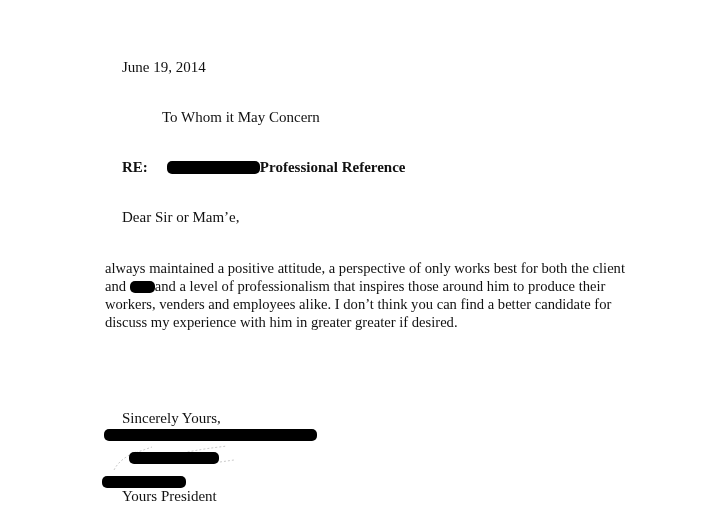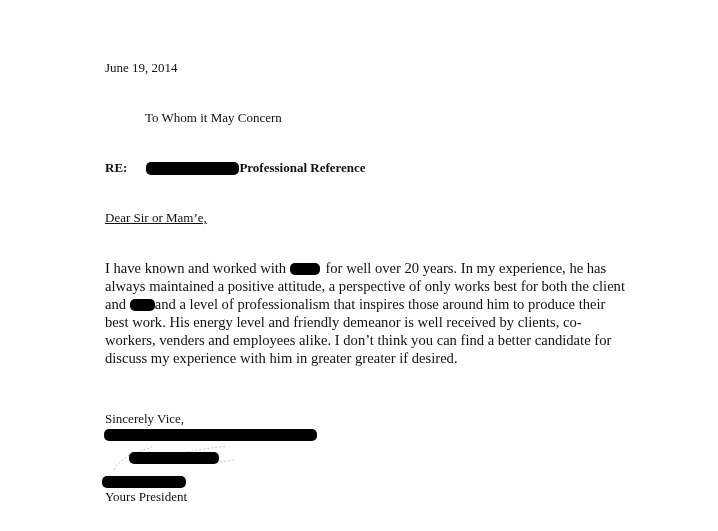--- a/index.html
+++ b/index.html
@@ -10,22 +10,22 @@
     body {
       width: 718px;
       height: 531px;
       position: relative;
       overflow: hidden;
       font-family: "Liberation Serif", "DejaVu Serif", serif;
       color: #111111;
     }
     .line {
       position: absolute;
-      left: 105px;
-      font-size: 13px;
+      left: 122px;
+      font-size: 15px;
       white-space: nowrap;
       line-height: 17px;
     }
     .bold { font-weight: bold; }
     .redact {
       display: inline-block;
       background: #000;
       border-radius: 5px;
       vertical-align: middle;
       position: relative;
@@ -59,32 +59,30 @@
 <div>
 
   <div class="line" style="top:59px;">June 19, 2014</div>
 
   <div class="line" style="top:109px;margin-left:40px;">To Whom it May Concern</div>
 
   <div class="line bold" style="top:159px;">
     <span>RE:</span><span style="display:inline-block;width:19px;"></span><span class="redact" style="width:93px;height:13px;"></span><span>Professional Reference</span>
   </div>
 
-  <div class="line" style="top:209px;text-decoration:underline;">Dear Sir or Mam’e,</div>
+  <div class="line" style="top:209px;">Dear Sir or Mam’e,</div>
 
   <div class="body-para">
-    <span class="pl"><span>I have known and worked with </span><span class="redact" style="width:30px;height:12px;margin-right:2px;"></span><span> for well over 20 years. In my experience, he has</span></span>
     <span class="pl">always maintained a positive attitude, a perspective of only works best for both the client</span>
     <span class="pl"><span>and </span><span class="redact" style="width:25px;height:12px;"></span><span>and a level of professionalism that inspires those around him to produce their</span></span>
-    <span class="pl">best work. His energy level and friendly demeanor is well received by clients, co-</span>
     <span class="pl">workers, venders and employees alike. I don’t think you can find a better candidate for</span>
     <span class="pl">discuss my experience with him in greater greater if desired.</span>
   </div>
 
-  <div class="line" style="top:410px;">Sincerely Vice,</div>
+  <div class="line" style="top:410px;">Sincerely Yours,</div>
 
   <div class="abs-redact" style="left:104px;top:429px;width:213px;height:12px;"></div>
 
   <svg class="sig-scribble" viewBox="0 0 130 28">
     <path d="M2 26 C 6 18, 14 12, 24 8 M 20 10 L 40 3 M 60 12 C 80 6, 100 4, 115 2 M 108 18 L 122 16" stroke="#bbbbbb" stroke-width="0.8" fill="none" stroke-dasharray="2 2"></path>
   </svg>
 
   <div class="abs-redact" style="left:129px;top:452px;width:90px;height:12px;"></div>
 
   <div class="abs-redact" style="left:102px;top:476px;width:84px;height:12px;"></div>

